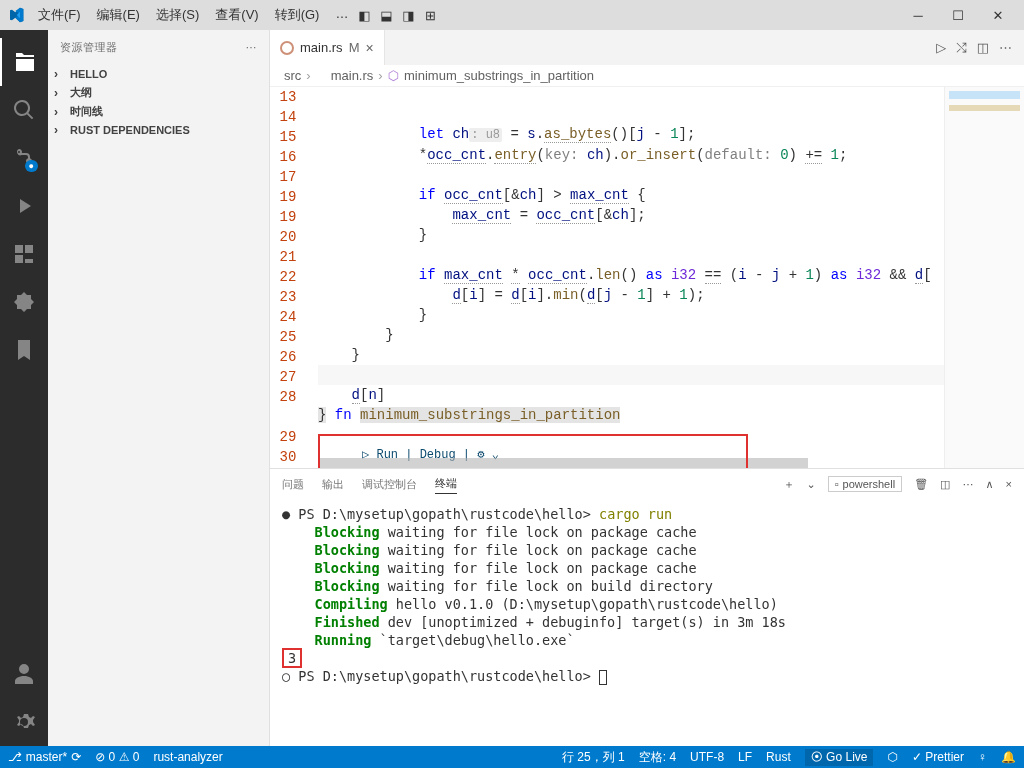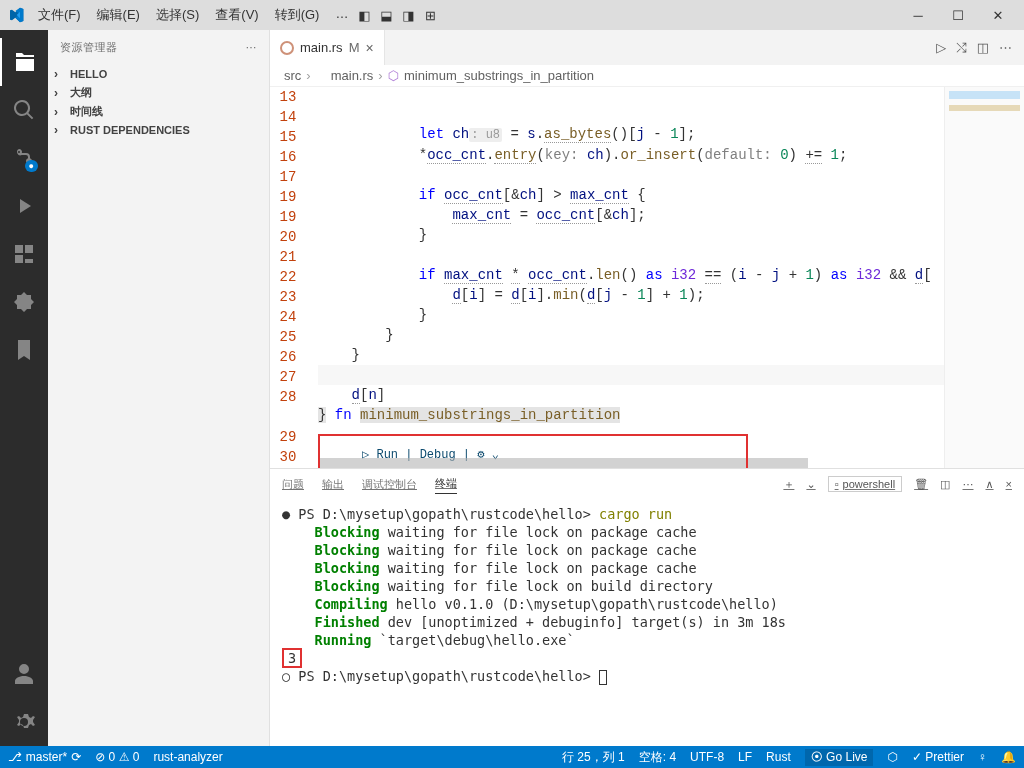--- a/index.html
+++ b/index.html
@@ -45,21 +45,21 @@
 .ty { color: #6d28d9; }
 .var { color: #001080; }
 .param { color: #808080; }
 .underline-dotted { border-bottom: 1px dotted #999; }
 .inlay { background: rgba(200,200,200,0.3); color: #999; padding: 0 2px; border-radius: 2px; font-size: 12px; }
 .current-line { background: rgba(200, 200, 200, 0.15); display: block; }
 .codelens { color: #0c4a6e; font-size: 12px; margin-left: 8px; padding-left: 36px; }
 .red-box { border: 2px solid #e03131; position: absolute; }
 .hscroll { height: 10px; background: rgba(180,180,180,0.6); position: absolute; }
 .panel { height: 278px; border-top: 1px solid #e0e0e0; display: flex; flex-direction: column; background: #fff; }
-.panel-tabs { height: 30px; display: flex; align-items: center; padding: 0 12px; gap: 18px; font-size: 11px; color: #757575; text-decoration: underline; }
+.panel-tabs { height: 30px; display: flex; align-items: center; padding: 0 12px; gap: 18px; font-size: 11px; color: #757575; }
 .panel-tab { cursor: pointer; padding: 2px 0; }
 .panel-tab.active { color: #333; border-bottom: 1px solid #333; }
 .panel-actions { margin-left: auto; display: flex; align-items: center; gap: 12px; color: #555; }
 .term-select { display: flex; align-items: center; gap: 4px; border: 1px solid #ccc; padding: 1px 6px; font-size: 11px; }
 .terminal { flex: 1; padding: 6px 12px; font-family: Consolas, monospace; font-size: 13.5px; color: #333; line-height: 18px; white-space: pre; overflow: auto; }
 .term-green { color: #008000; font-weight: bold; }
 .term-yellow { color: #808000; }
 .term-cursor { display: inline-block; width: 8px; height: 15px; border: 1px solid #333; vertical-align: middle; }
 .statusbar { height: 22px; background: #007acc; color: #fff; display: flex; align-items: center; font-size: 12px; padding: 0 8px; gap: 14px; }
 .statusbar .sb-item { display: flex; align-items: center; gap: 4px; cursor: pointer; }

